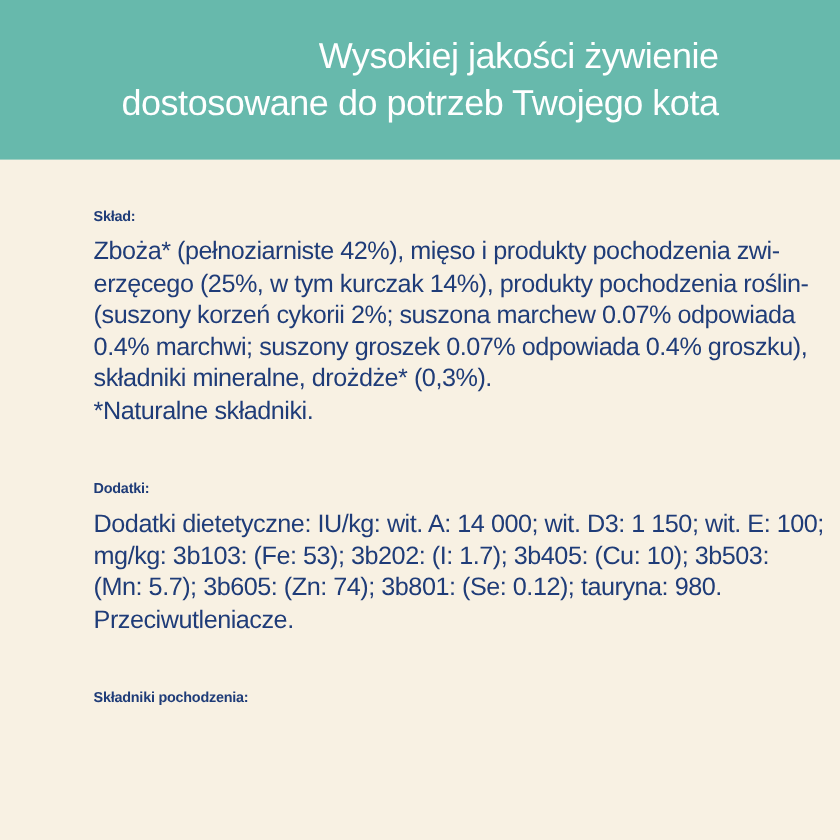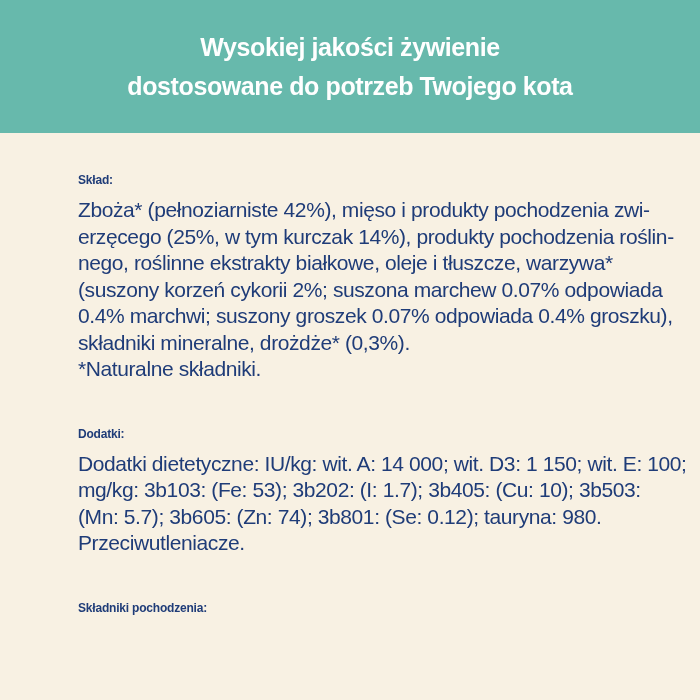--- a/index.html
+++ b/index.html
@@ -18,25 +18,25 @@
   .page { width: 700px; height: 700px; }
   .hero {
     height: 133px;
     background: var(--header_bg);
     display: flex;
     align-items: center;
     justify-content: center;
   }
   .hero h1 {
     color: var(--header_text);
-    font-size: 25px;
-    font-weight: 700;
+    font-size: 30px;
+    font-weight: 400;
     line-height: 39px;
     letter-spacing: -0.4px;
-    text-align: center;
+    text-align: right;
   }
   .hero h1 .hl { display: block; }
   .content {
     padding: 34px 56px 0 78px;
   }
   .sec h2 {
     font-size: 12px;
     font-weight: 700;
     line-height: 27px;
     letter-spacing: -0.2px;
@@ -62,21 +62,20 @@
     </h1>
   </header>
 
   <main class="content">
 
     <section class="sec">
       <h2>Skład:</h2>
       <p>
         <span class="ln">Zboża* (pełnoziarniste 42%), mięso i produkty pochodzenia zwi-</span>
         <span class="ln">erzęcego (25%, w tym kurczak 14%), produkty pochodzenia roślin-</span>
-        <span class="ln">nego, roślinne ekstrakty białkowe, oleje i tłuszcze, warzywa*</span>
         <span class="ln">(suszony korzeń cykorii 2%; suszona marchew 0.07% odpowiada</span>
         <span class="ln">0.4% marchwi; suszony groszek 0.07% odpowiada 0.4% groszku),</span>
         <span class="ln">składniki mineralne, drożdże* (0,3%).</span>
         <span class="ln">*Naturalne składniki.</span>
       </p>
     </section>
 
     <section class="sec">
       <h2>Dodatki:</h2>
       <p>

